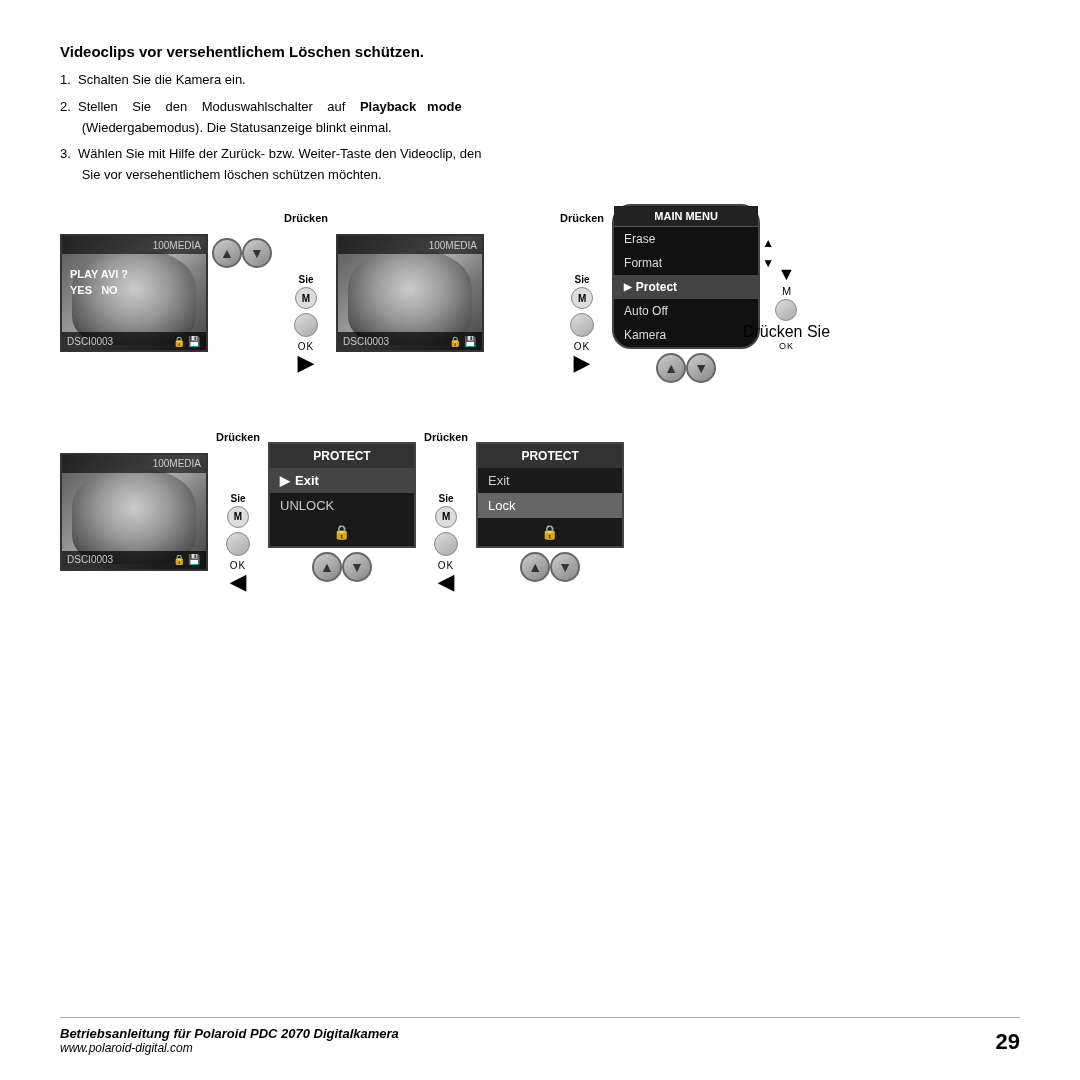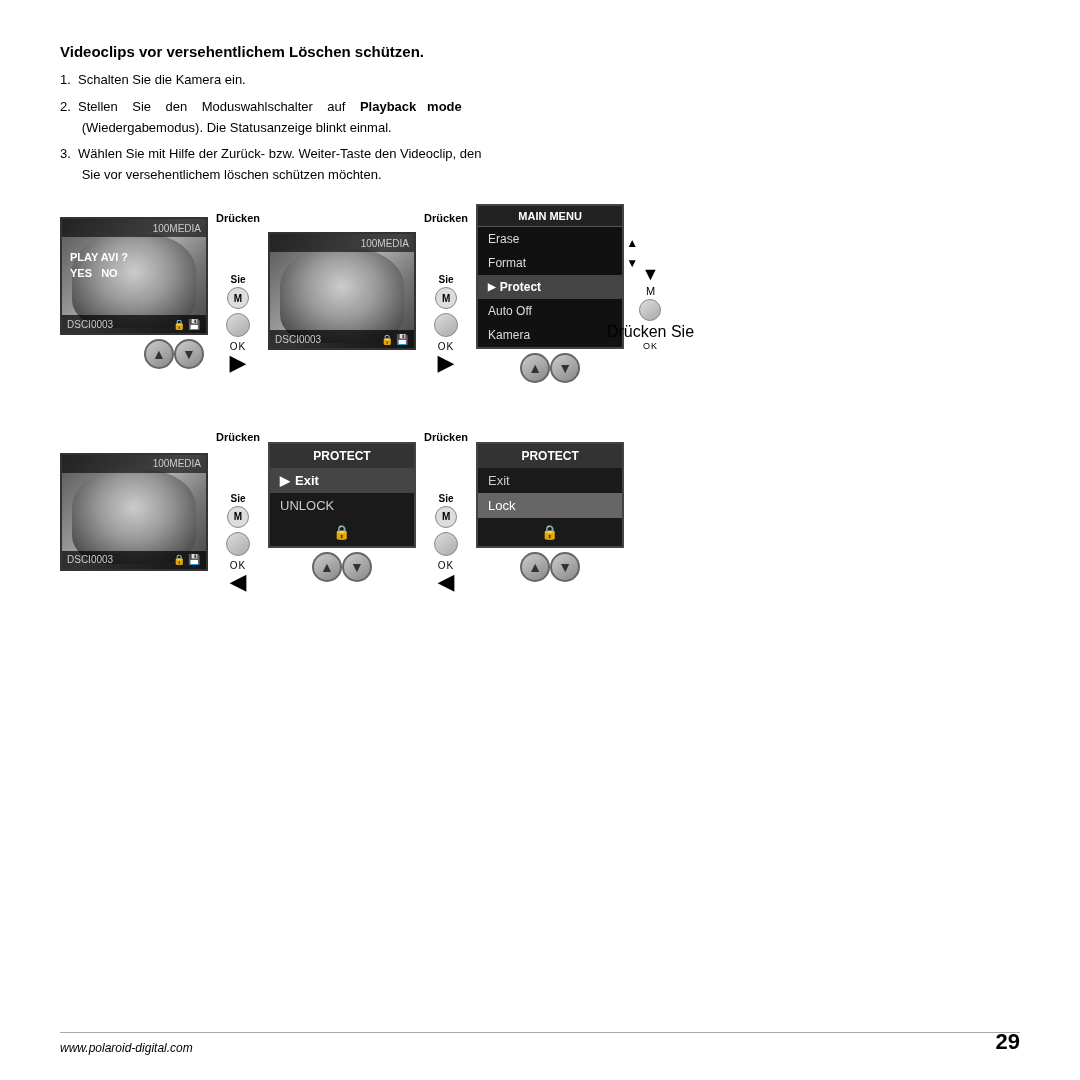--- a/index.html
+++ b/index.html
@@ -220,33 +220,33 @@
       border-radius: 50%;
       background: linear-gradient(145deg, #ccc, #888);
       border: 2px solid #666;
       display: flex; align-items: center; justify-content: center;
       font-size: 14px;
       color: #333;
     }
 
     .cam-wrap {
       display: flex;
-      flex-direction: column;
-      align-items: flex-end;
+      align-items: flex-start;
     }
 
     .menu-wrap {
       display: flex;
       flex-direction: column;
       align-items: center;
     }
 
     
     .menu-with-scroll {
       position: relative;
+      border-radius: 19px;
     }
 
     
     .footer {
       position: absolute;
       bottom: 25px;
       left: 60px;
       right: 60px;
       border-top: 1px solid #aaa;
       padding-top: 8px;
@@ -489,16 +489,17 @@
       </div>
 
     </div>
 
   </div>
 
 </div>
 
 <div class="footer">
   <div>
+    <div class="footer-left">Betriebsanleitung für Polaroid PDC 2070 Digitalkamera</div>
     <div class="footer-right">www.polaroid-digital.com</div>
   </div>
 </div>
 <div class="page-num">29</div>
 
 </body></html>

